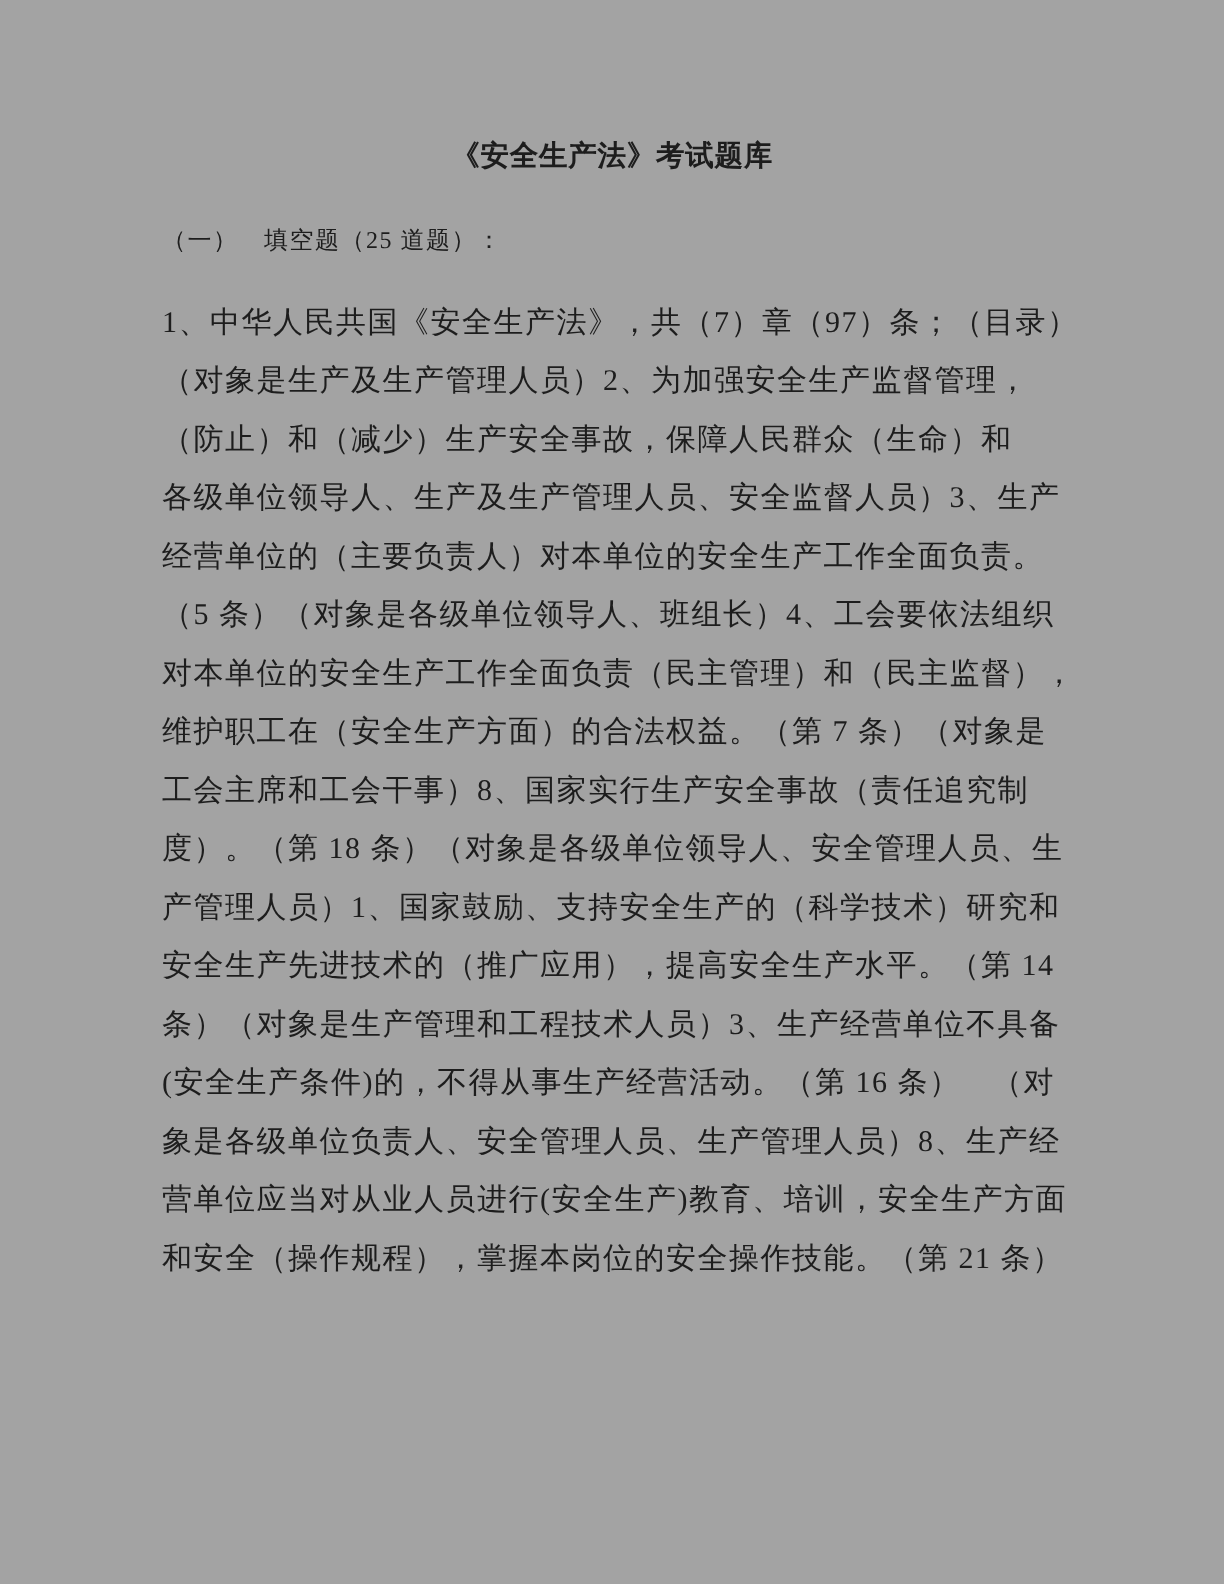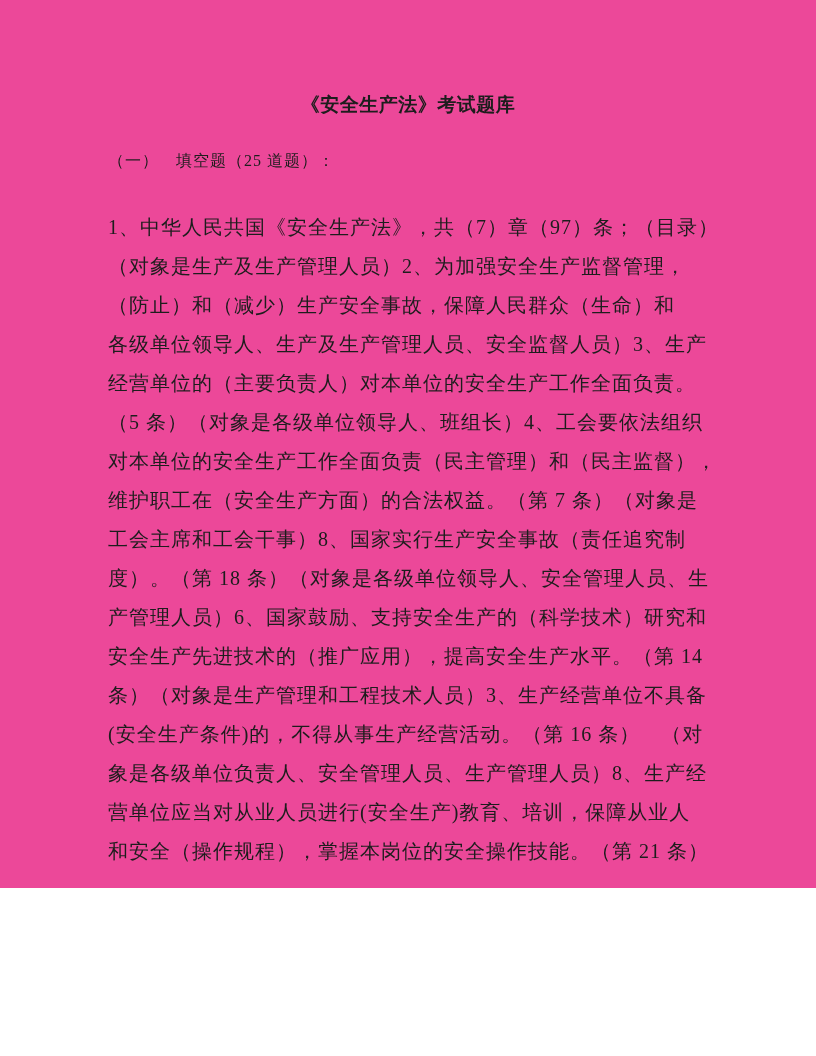--- a/index.html
+++ b/index.html
@@ -3,23 +3,23 @@
 <meta charset="utf-8">
 <style>
   html, body {
     margin: 0;
     padding: 0;
     background: #ffffff;
   }
   .page {
     position: relative;
     width: 816px;
-    height: 888px;
+    height: 1056px;
     box-sizing: border-box;
-    background: #ec4899;
+    background: #a3a3a3;
     padding: 88px 76px 0 108px;
     font-family: "Liberation Serif", "DejaVu Serif", serif;
     color: #1d1d1d;
     overflow: hidden;
   }
   .doc-title {
     width: 600px;
     text-align: center;
     font-size: 19px;
     font-weight: bold;
@@ -28,21 +28,21 @@
     white-space: pre;
   }
   .section-heading {
     margin-top: 22px;
     font-size: 16px;
     line-height: 34px;
     letter-spacing: 1px;
     white-space: pre;
   }
   .body-block {
-    margin-top: 30px;
+    margin-top: 18px;
   }
   .text-line {
     font-size: 20px;
     line-height: 39px;
     letter-spacing: 1px;
     white-space: pre;
   }
 </style>
 </head>
 <body>
@@ -56,21 +56,21 @@
     <div class="text-line">1、中华人民共国《安全生产法》，共（7）章（97）条；（目录）</div>
     <div class="text-line">（对象是生产及生产管理人员）2、为加强安全生产监督管理，</div>
     <div class="text-line">（防止）和（减少）生产安全事故，保障人民群众（生命）和</div>
     <div class="text-line">各级单位领导人、生产及生产管理人员、安全监督人员）3、生产</div>
     <div class="text-line">经营单位的（主要负责人）对本单位的安全生产工作全面负责。</div>
     <div class="text-line">（5 条）（对象是各级单位领导人、班组长）4、工会要依法组织</div>
     <div class="text-line">对本单位的安全生产工作全面负责（民主管理）和（民主监督），</div>
     <div class="text-line">维护职工在（安全生产方面）的合法权益。（第 7 条）（对象是</div>
     <div class="text-line">工会主席和工会干事）8、国家实行生产安全事故（责任追究制</div>
     <div class="text-line">度）。（第 18 条）（对象是各级单位领导人、安全管理人员、生</div>
-    <div class="text-line">产管理人员）6、国家鼓励、支持安全生产的（科学技术）研究和</div>
+    <div class="text-line">产管理人员）1、国家鼓励、支持安全生产的（科学技术）研究和</div>
     <div class="text-line">安全生产先进技术的（推广应用），提高安全生产水平。（第 14</div>
     <div class="text-line">条）（对象是生产管理和工程技术人员）3、生产经营单位不具备</div>
     <div class="text-line">(安全生产条件)的，不得从事生产经营活动。（第 16 条）　（对</div>
     <div class="text-line">象是各级单位负责人、安全管理人员、生产管理人员）8、生产经</div>
-    <div class="text-line">营单位应当对从业人员进行(安全生产)教育、培训，保障从业人</div>
+    <div class="text-line">营单位应当对从业人员进行(安全生产)教育、培训，安全生产方面</div>
     <div class="text-line">和安全（操作规程），掌握本岗位的安全操作技能。（第 21 条）</div>
   </div>
 </div>
 
 </body></html>

